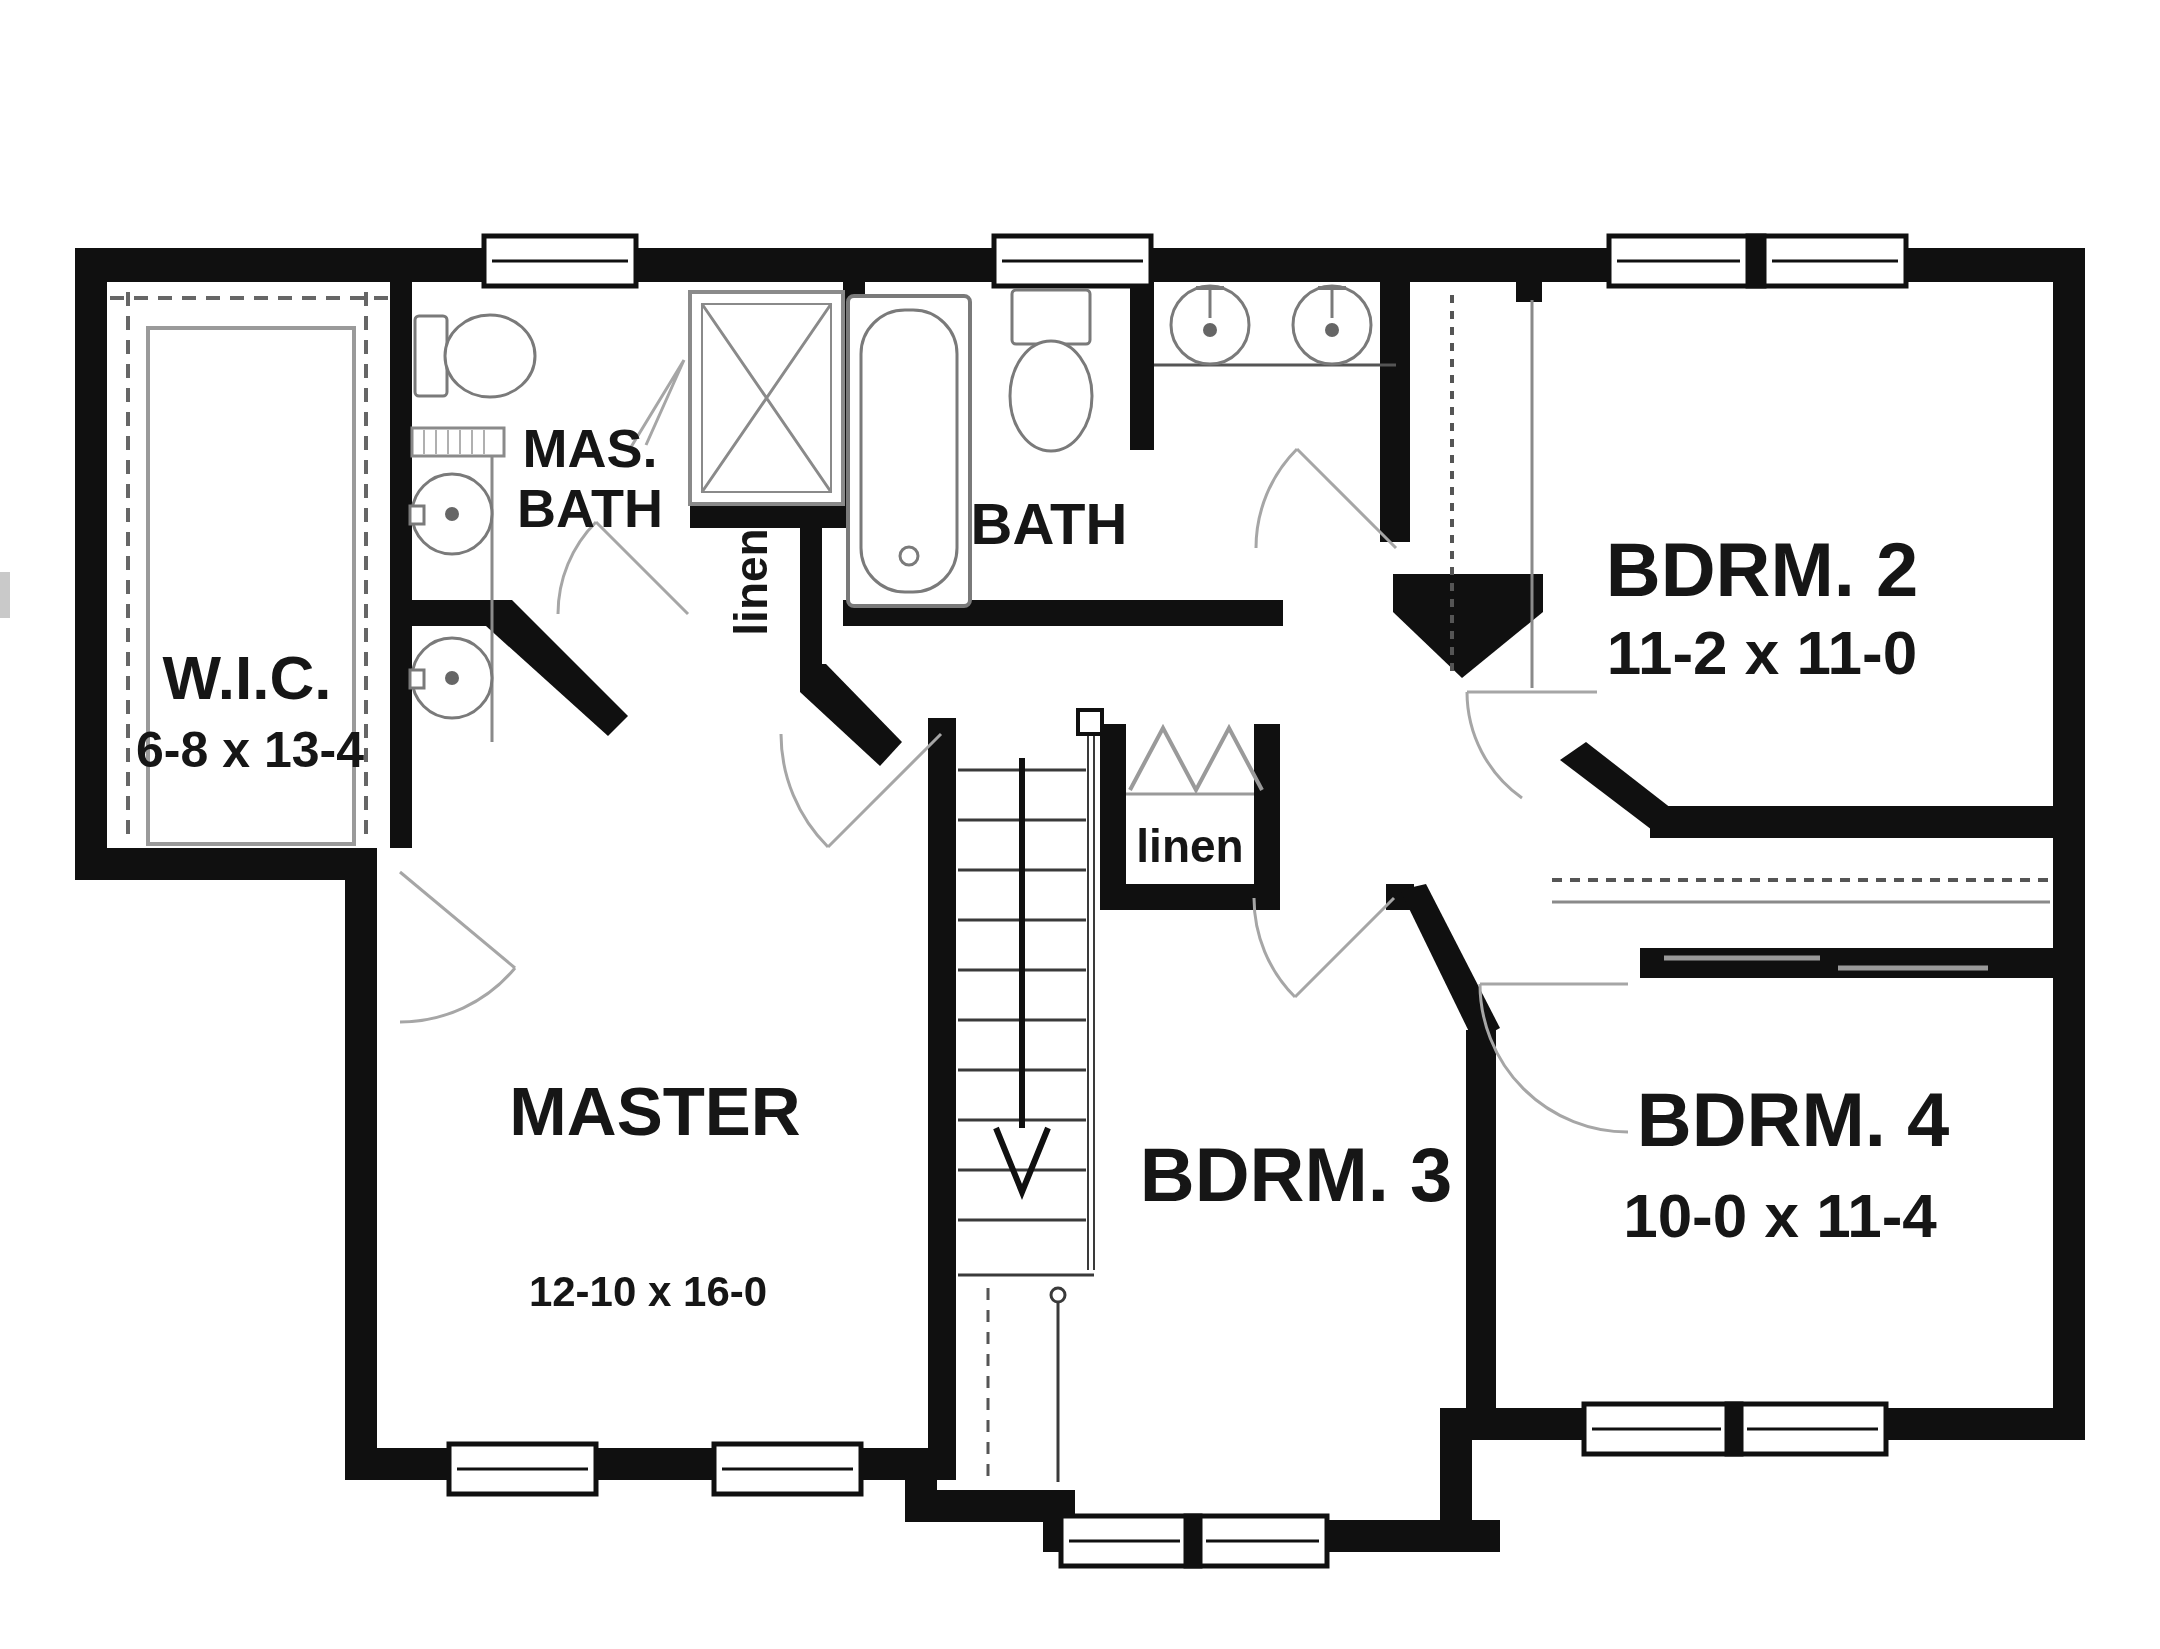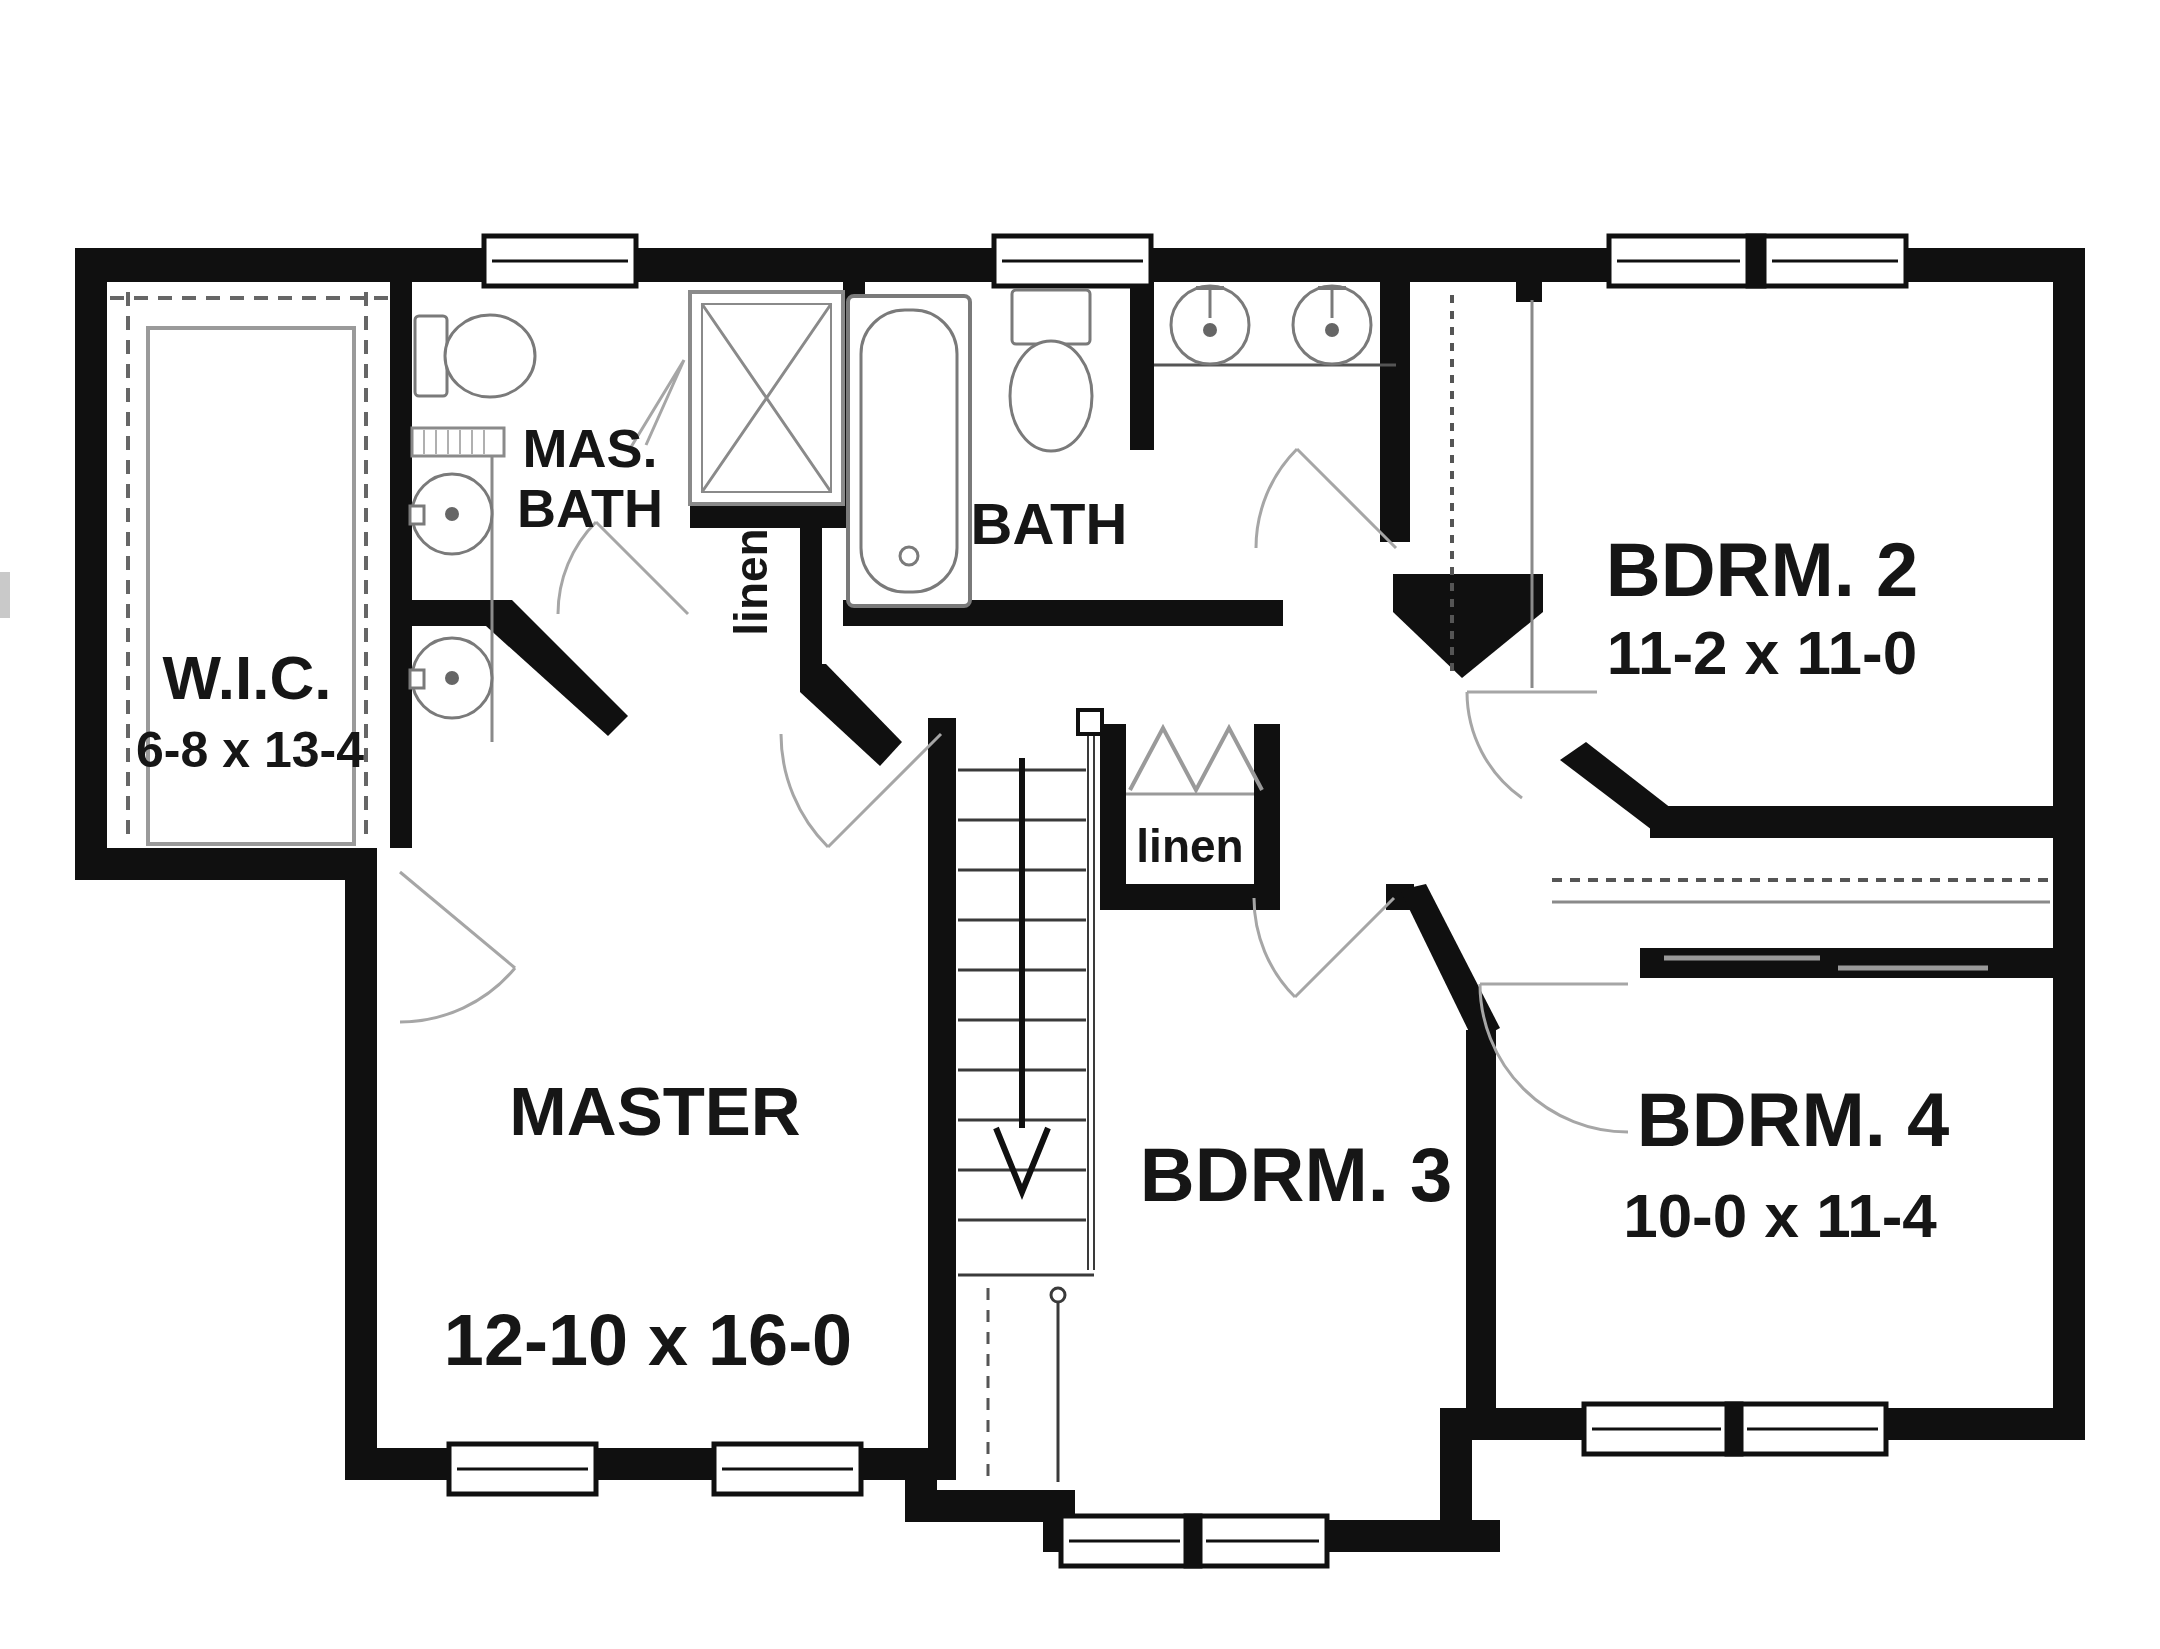--- a/index.html
+++ b/index.html
@@ -22,21 +22,21 @@
     letter-spacing: 0px;
     line-height: 1.0;
   }
   .room-name   { font-size: 76px; }
   .room-dims   { font-size: 62px; }
   .wic-name    { font-size: 62px; }
   .wic-dims    { font-size: 50px; }
   .masbath-name{ font-size: 54px; line-height: 1.12; }
   .bath-name   { font-size: 58px; }
   .master-name { font-size: 69px; line-height: 1.38; }
-  .master-dims { font-size: 72px; margin-top: 48px; }
+  .master-dims { font-size: 42px; }
   .linen-name  { font-size: 46px; }
   .linen-vert  { transform: translate(-50%, -50%) rotate(-90deg); }
 </style>
 </head>
 <body>
 
 <div id="canvas">
 
   <svg id="plan-svg" viewBox="0 0 2160 1649">
 

